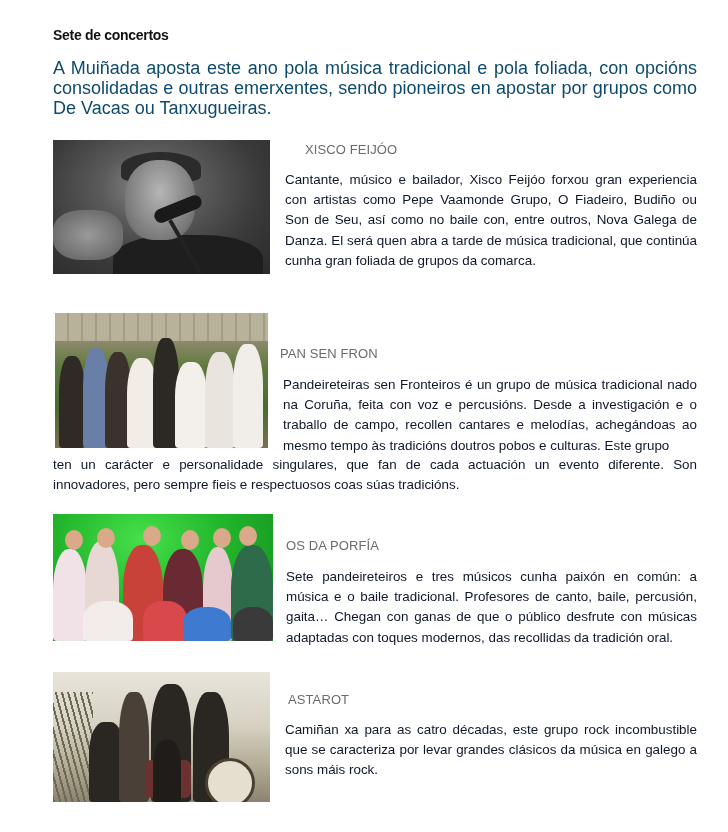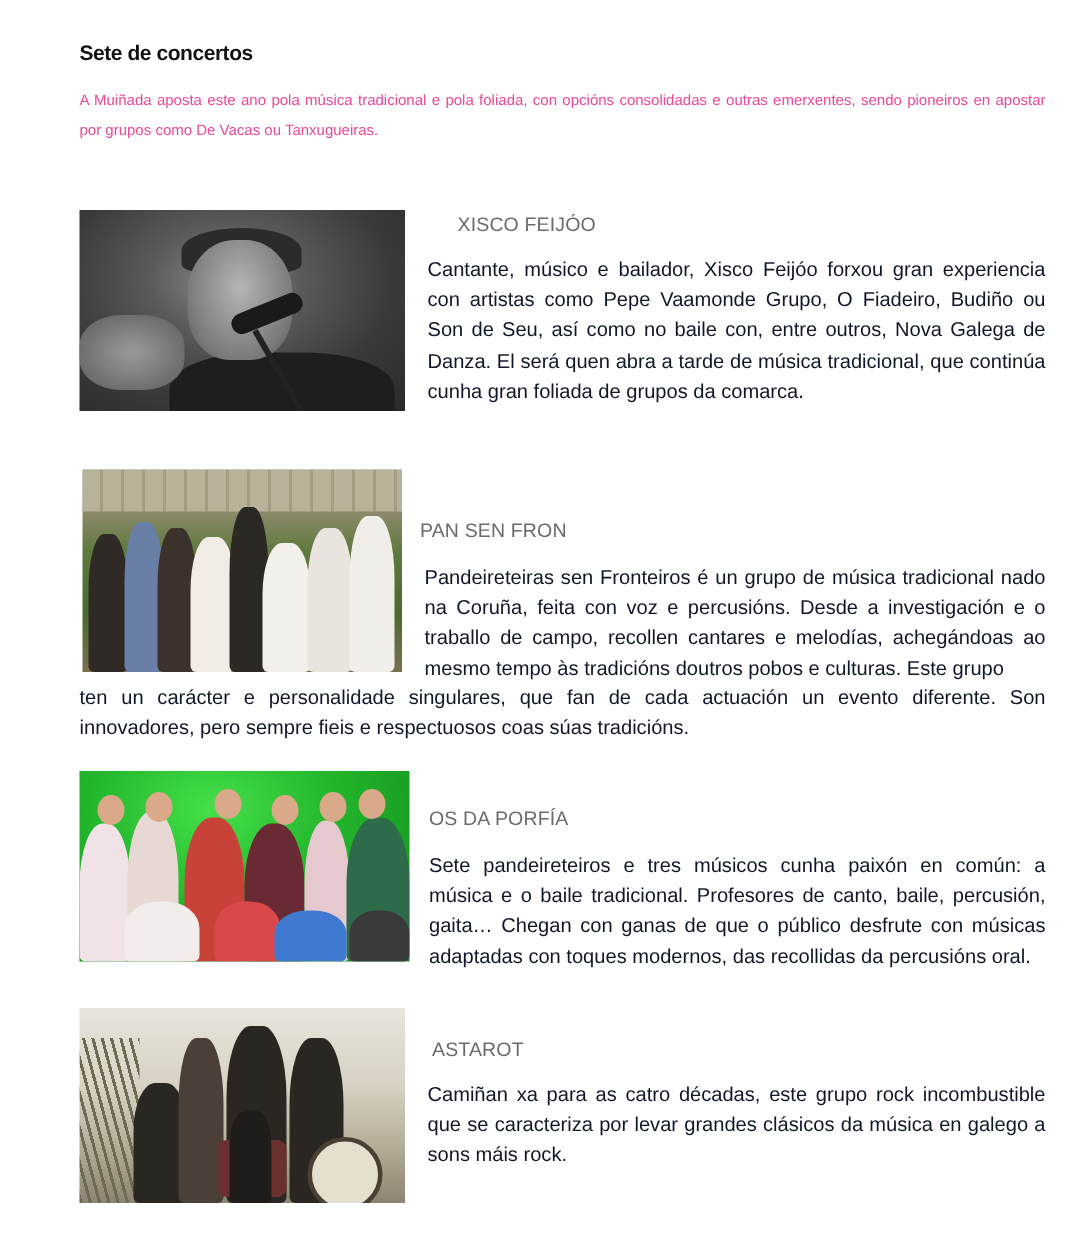--- a/index.html
+++ b/index.html
@@ -6,21 +6,21 @@
   body {
     width: 728px; height: 832px; position: relative; overflow: hidden;
     font-family: "Liberation Sans", sans-serif; color: #1a1a1a;
   }
   .title {
     position: absolute; left: 53px; top: 27px;
     font-size: 14px; font-weight: bold; letter-spacing: -0.3px; color: #111;
   }
   .intro {
     position: absolute; left: 53px; top: 58px; width: 644px;
-    font-size: 10px; line-height: 20px; text-align: justify; color: #ec4899;
+    font-size: 18px; line-height: 20px; text-align: justify; color: #0c4a6e;
   }
   .photo { position: absolute; overflow: hidden; }
   .heading {
     position: absolute; font-size: 13px; color: #6b6b6b; letter-spacing: 0.1px;
   }
   .desc {
     position: absolute; font-size: 13.4px; line-height: 20.2px; text-align: justify; color: #0f172a;
   }
 
   
@@ -98,21 +98,21 @@
   <div class="fig" style="left:130px;width:48px;height:34px;background:#3f7ad1;"></div>
   <div class="fig" style="left:180px;width:40px;height:34px;background:#3a3a3a;"></div>
   <div class="head" style="left:12px;top:16px;"></div>
   <div class="head" style="left:44px;top:14px;"></div>
   <div class="head" style="left:90px;top:12px;"></div>
   <div class="head" style="left:128px;top:16px;"></div>
   <div class="head" style="left:160px;top:14px;"></div>
   <div class="head" style="left:186px;top:12px;"></div>
 </div>
 <div class="heading" style="left:286px; top:538px;">OS DA PORFÍA</div>
-<div class="desc" style="left:286px; top:567px; width:411px;">Sete pandeireteiros e tres músicos cunha paixón en común: a música e o baile tradicional. Profesores de canto, baile, percusión, gaita… Chegan con ganas de que o público desfrute con músicas adaptadas con toques modernos, das recollidas da percusións oral.</div>
+<div class="desc" style="left:286px; top:567px; width:411px;">Sete pandeireteiros e tres músicos cunha paixón en común: a música e o baile tradicional. Profesores de canto, baile, percusión, gaita… Chegan con ganas de que o público desfrute con músicas adaptadas con toques modernos, das recollidas da tradición oral.</div>
 
 <div class="photo" id="p4">
   <div class="grass"></div>
   <div class="fig" style="left:36px;width:36px;height:80px;"></div>
   <div class="fig" style="left:66px;width:30px;height:110px;background:#4a4038;"></div>
   <div class="fig" style="left:98px;width:40px;height:118px;"></div>
   <div class="fig" style="left:140px;width:36px;height:110px;"></div>
   <div class="chair"></div>
   <div class="fig" style="left:100px;width:28px;height:62px;background:#1f1c19;"></div>
   <div class="clock"></div>

